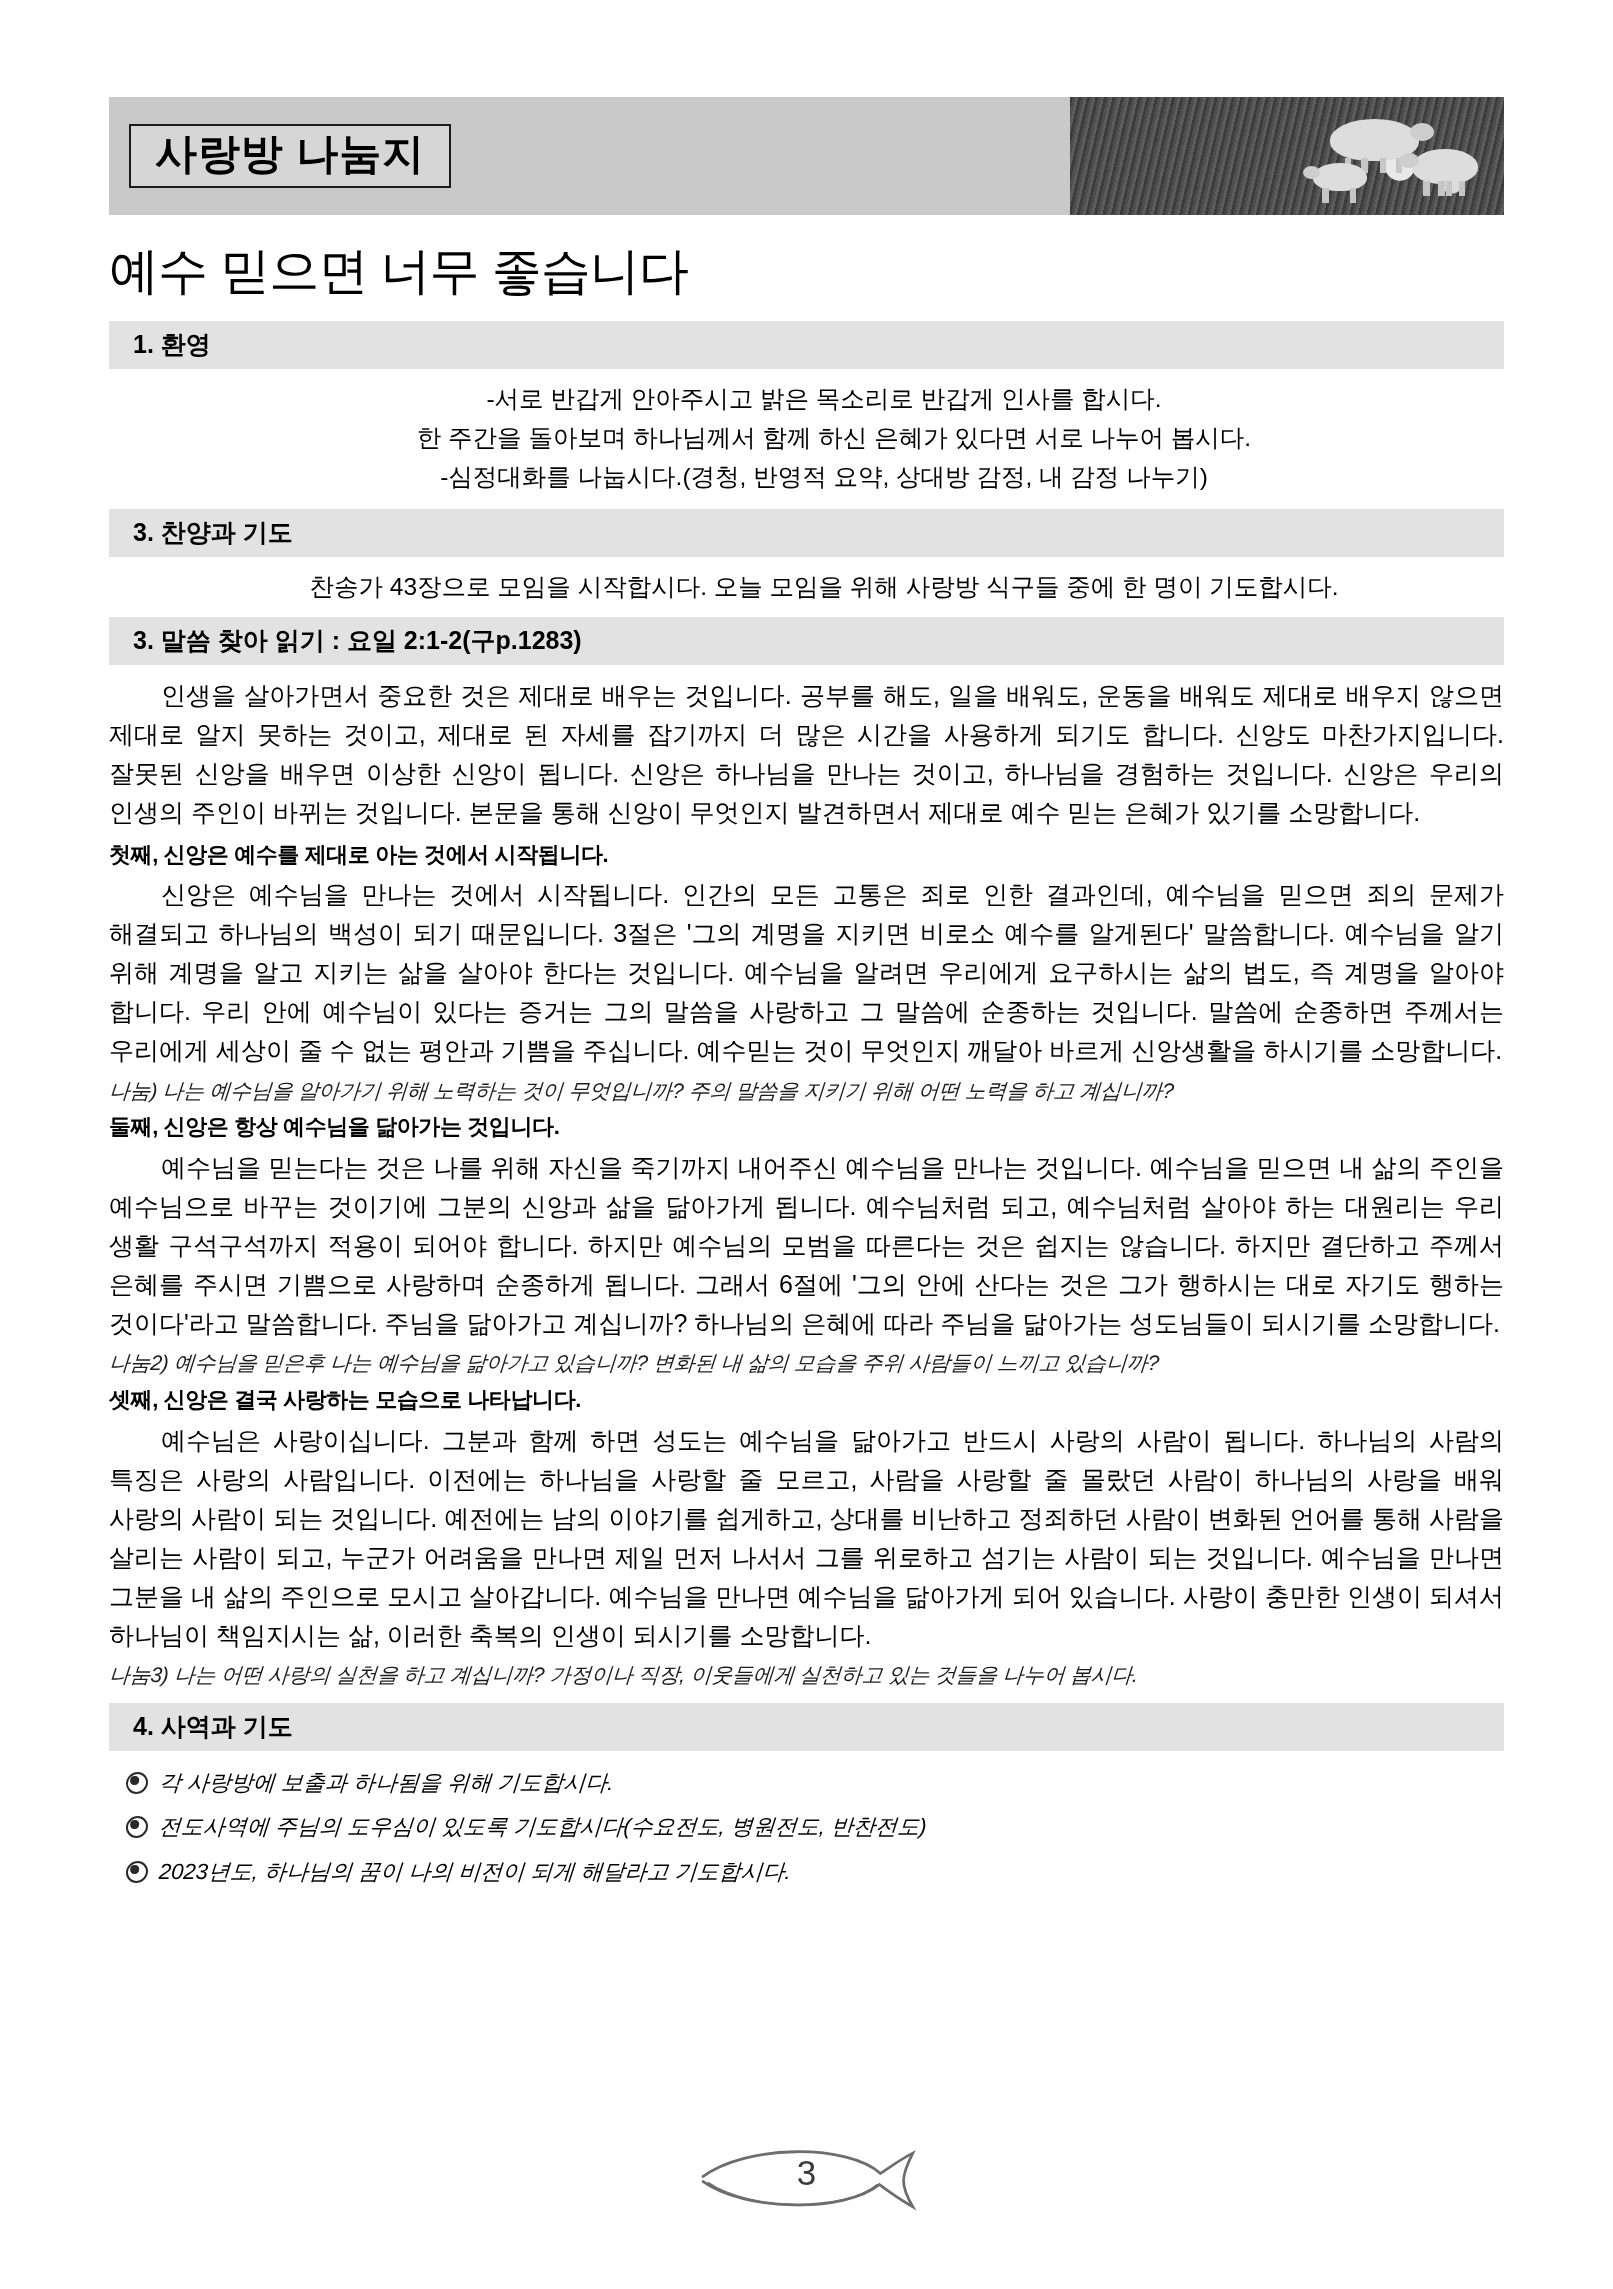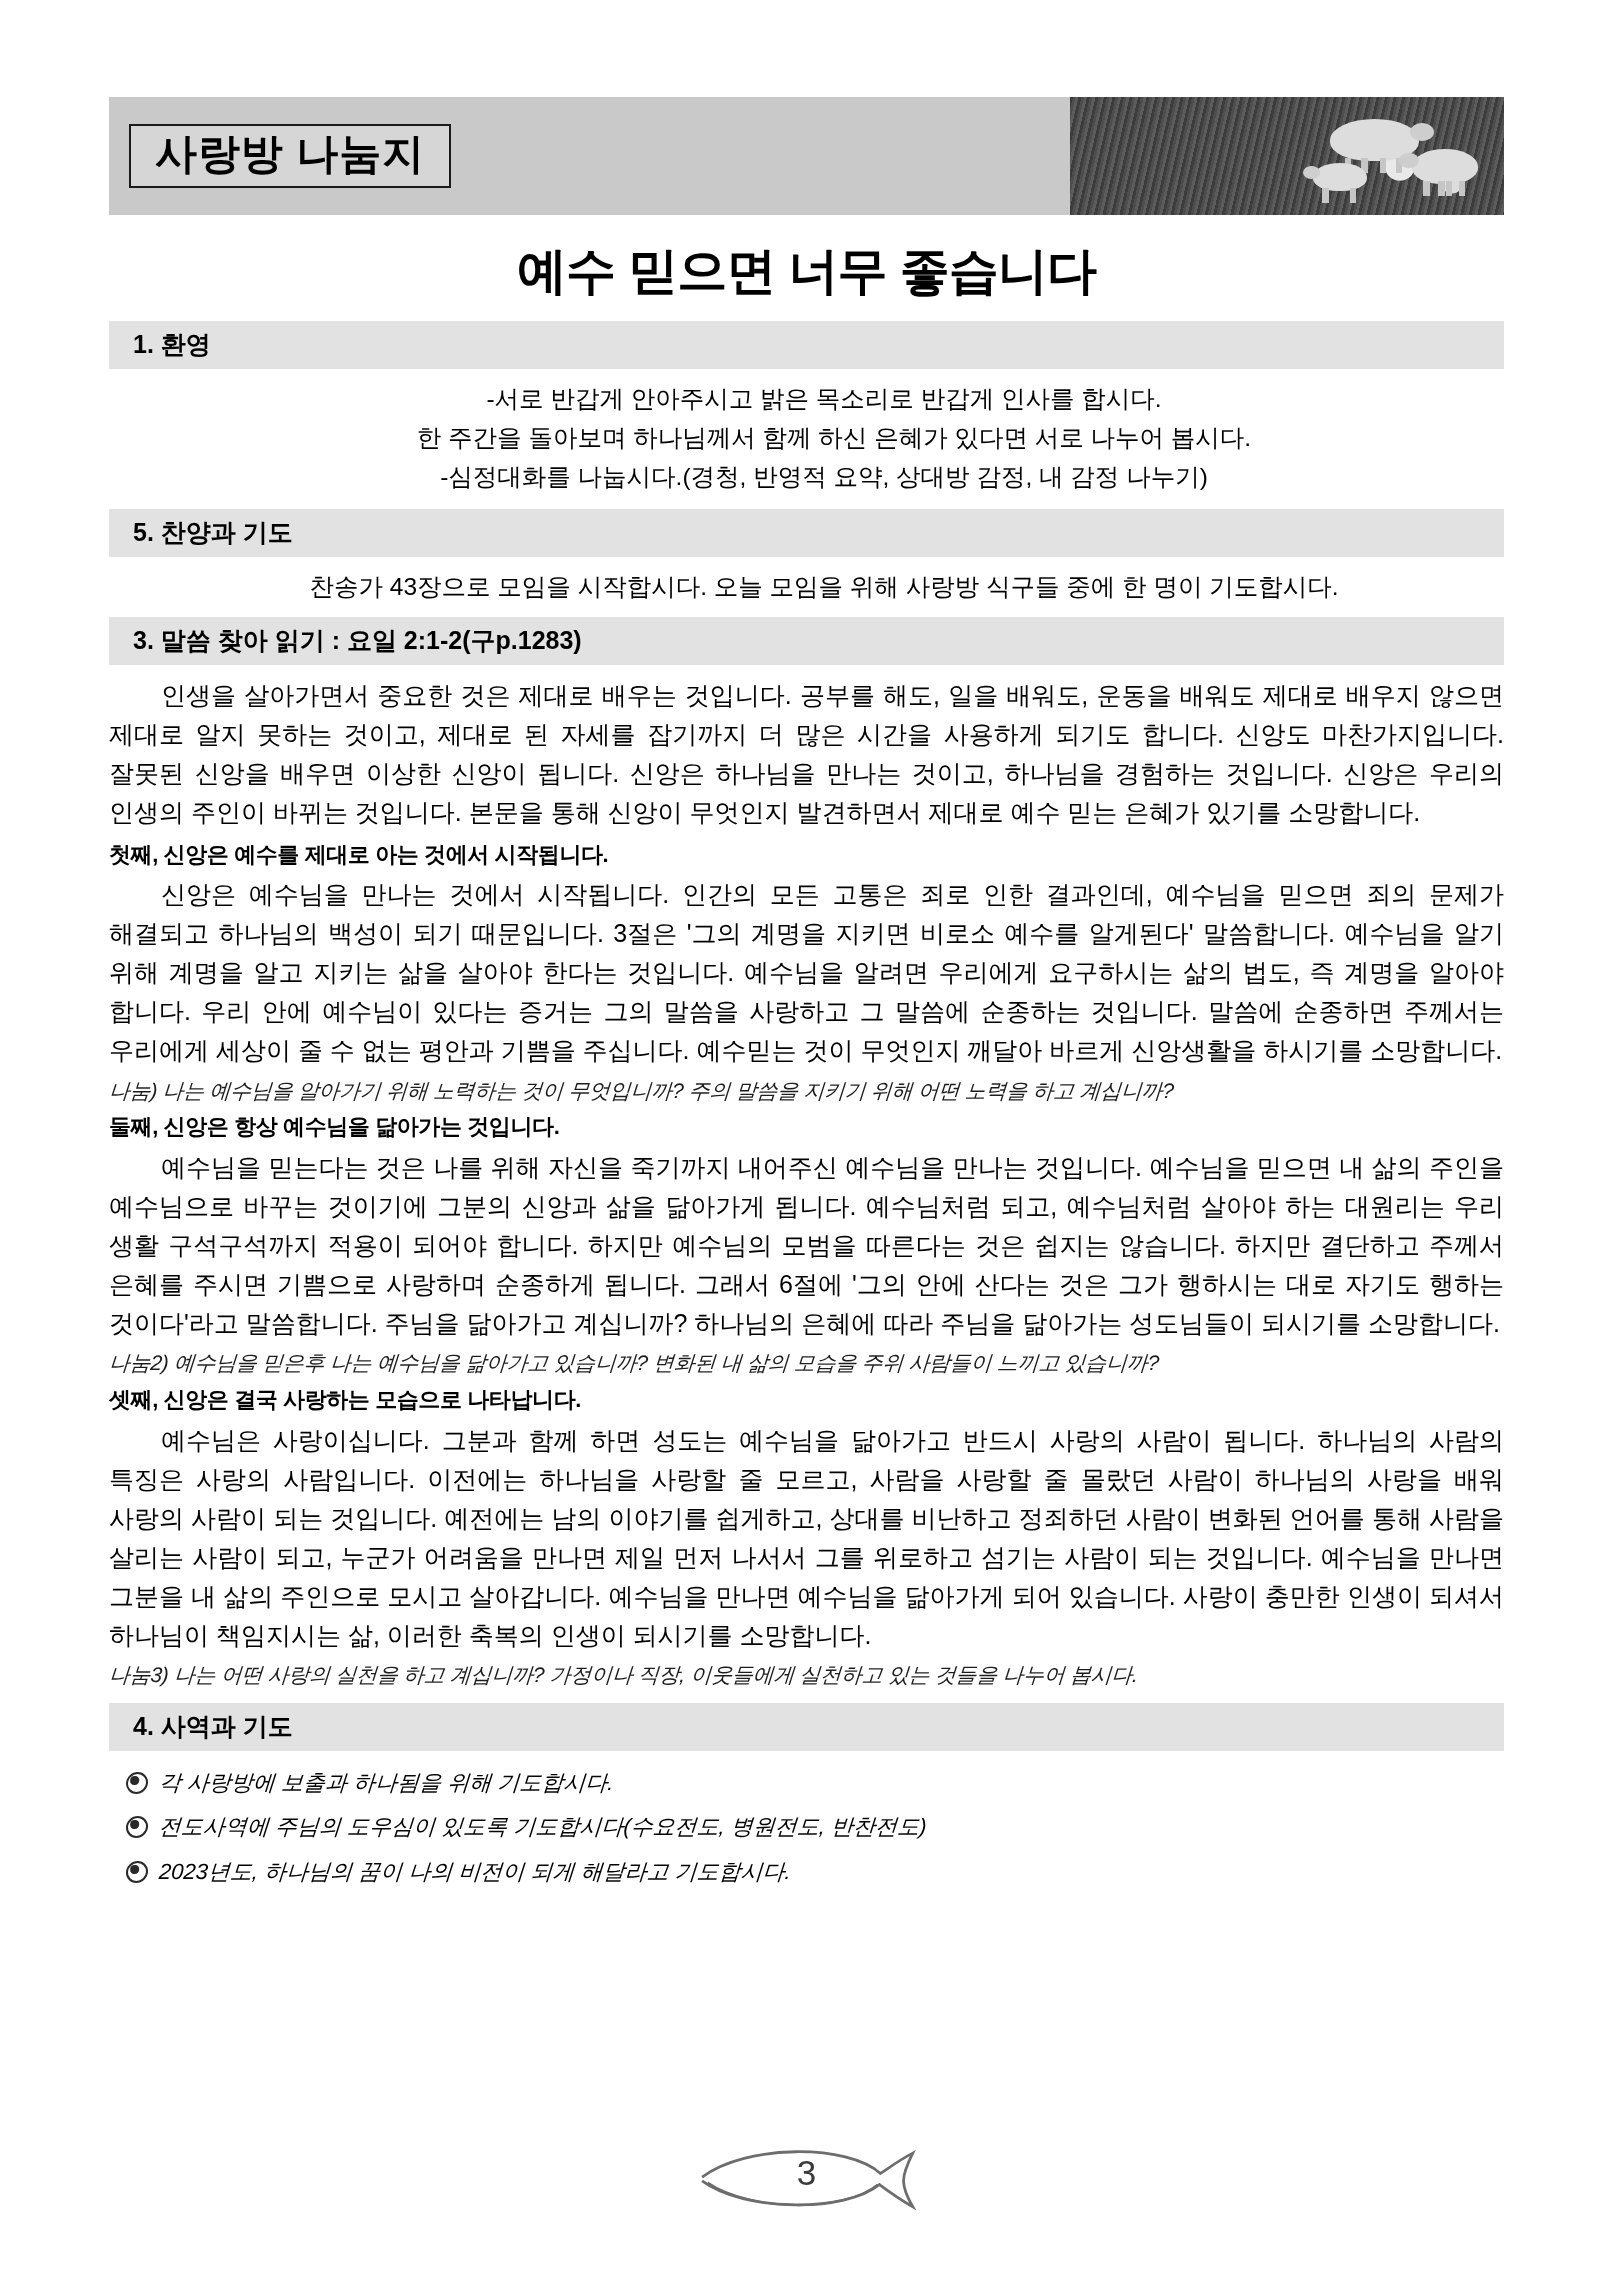--- a/index.html
+++ b/index.html
@@ -83,23 +83,22 @@
   }
   .sheep.s3 { right: 137px; top: 66px; width: 54px; height: 28px; }
   .sheep.s3:after {
     content:""; position:absolute; left:-10px; top:2.8px; width:16.6px; height:13px;
     background:#cfcfc8; border-radius:50%;
   }
   .leg { position:absolute; bottom:-12px; width:6.5px; height:14.8px; background:#c7c7c0; }
 
   
   .doc-title {
-    text-align: center;
     font-size: 50px;
-    font-weight: bold;
+    font-weight: normal;
     letter-spacing: -0.9px;
     margin: 28px 0 20px 0;
     line-height: 1.15;
   }
 
   
   .section-bar {
     background: #e2e2e2;
     padding: 8.3px 0 9.2px 24px;
     font-size: 25px;
@@ -228,21 +227,21 @@
 
     <div class="doc-title">예수 믿으면 너무 좋습니다</div>
 
     <div class="section-bar">1. 환영</div>
     <div class="block">
       <p class="line indent1">-서로 반갑게 안아주시고 밝은 목소리로 반갑게 인사를 합시다.</p>
       <p class="line indent2">한 주간을 돌아보며 하나님께서 함께 하신 은혜가 있다면 서로 나누어 봅시다.</p>
       <p class="line indent1">-심정대화를 나눕시다.(경청, 반영적 요약, 상대방 감정, 내 감정 나누기)</p>
     </div>
 
-    <div class="section-bar">5. 찬양과 기도</div>
+    <div class="section-bar">3. 찬양과 기도</div>
     <div class="block">
       <p class="line indent1">찬송가 43장으로 모임을 시작합시다. 오늘 모임을 위해 사랑방 식구들 중에 한 명이 기도합시다.</p>
     </div>
 
     <div class="section-bar tight">3. 말씀 찾아 읽기 : 요일 2:1-2(구p.1283)</div>
     <div class="block">
       <p class="para">인생을 살아가면서 중요한 것은 제대로 배우는 것입니다. 공부를 해도, 일을 배워도, 운동을 배워도 제대로 배우지 않으면 제대로 알지 못하는 것이고, 제대로 된 자세를 잡기까지 더 많은 시간을 사용하게 되기도 합니다. 신앙도 마찬가지입니다. 잘못된 신앙을 배우면 이상한 신앙이 됩니다. 신앙은 하나님을 만나는 것이고, 하나님을 경험하는 것입니다. 신앙은 우리의 인생의 주인이 바뀌는 것입니다. 본문을 통해 신앙이 무엇인지 발견하면서 제대로 예수 믿는 은혜가 있기를 소망합니다.</p>
 
       <div class="subhead">첫째, 신앙은 예수를 제대로 아는 것에서 시작됩니다.</div>
       <p class="para">신앙은 예수님을 만나는 것에서 시작됩니다. 인간의 모든 고통은 죄로 인한 결과인데, 예수님을 믿으면 죄의 문제가 해결되고 하나님의 백성이 되기 때문입니다. 3절은 '그의 계명을 지키면 비로소 예수를 알게된다' 말씀합니다. 예수님을 알기 위해 계명을 알고 지키는 삶을 살아야 한다는 것입니다. 예수님을 알려면 우리에게 요구하시는 삶의 법도, 즉 계명을 알아야 합니다. 우리 안에 예수님이 있다는 증거는 그의 말씀을 사랑하고 그 말씀에 순종하는 것입니다. 말씀에 순종하면 주께서는 우리에게 세상이 줄 수 없는 평안과 기쁨을 주십니다. 예수믿는 것이 무엇인지 깨달아 바르게 신앙생활을 하시기를 소망합니다.</p>

